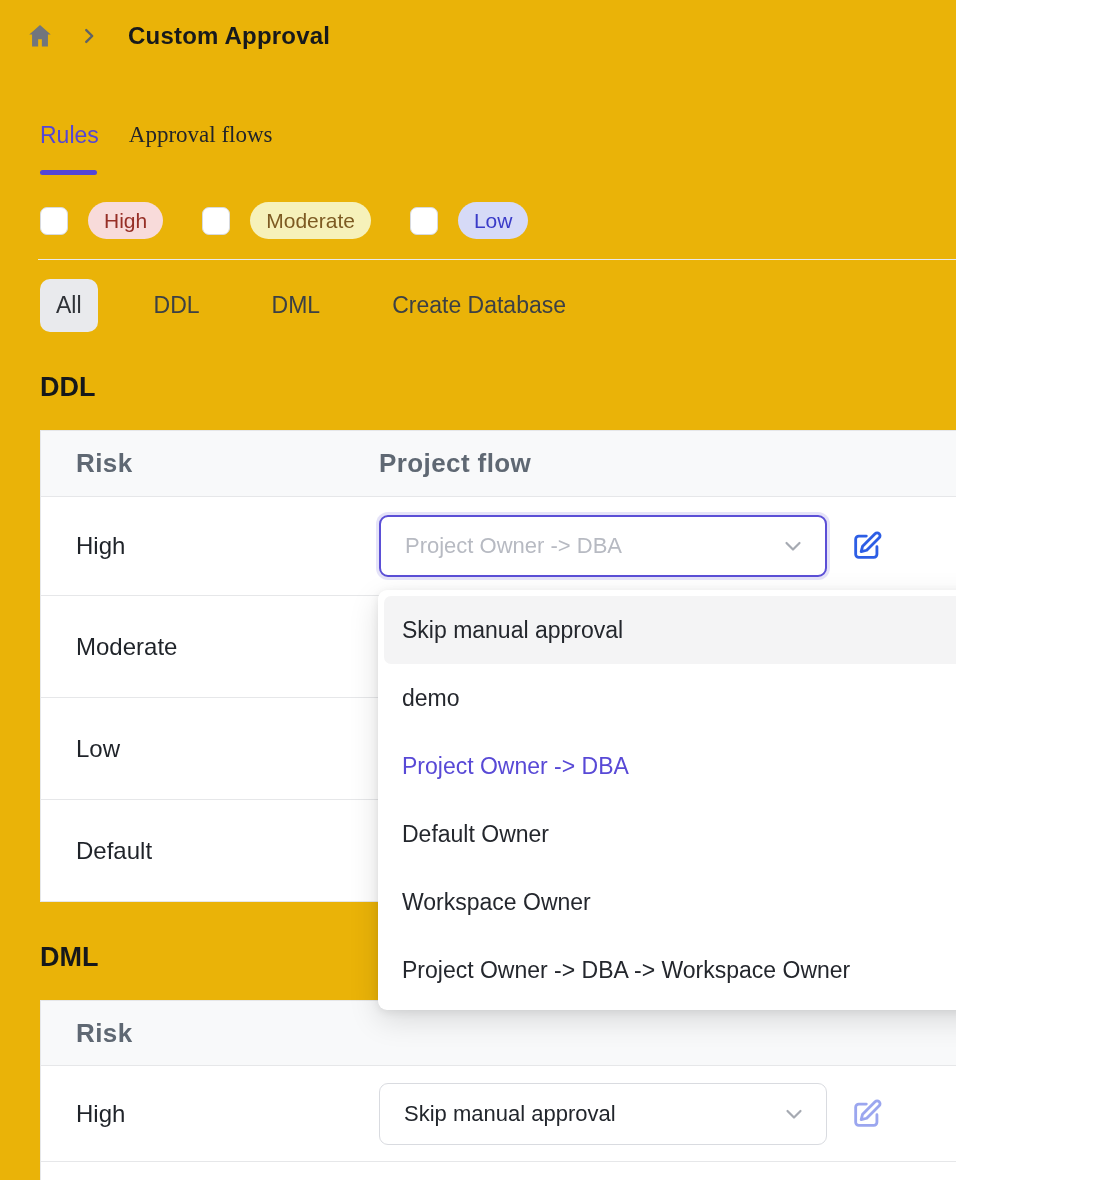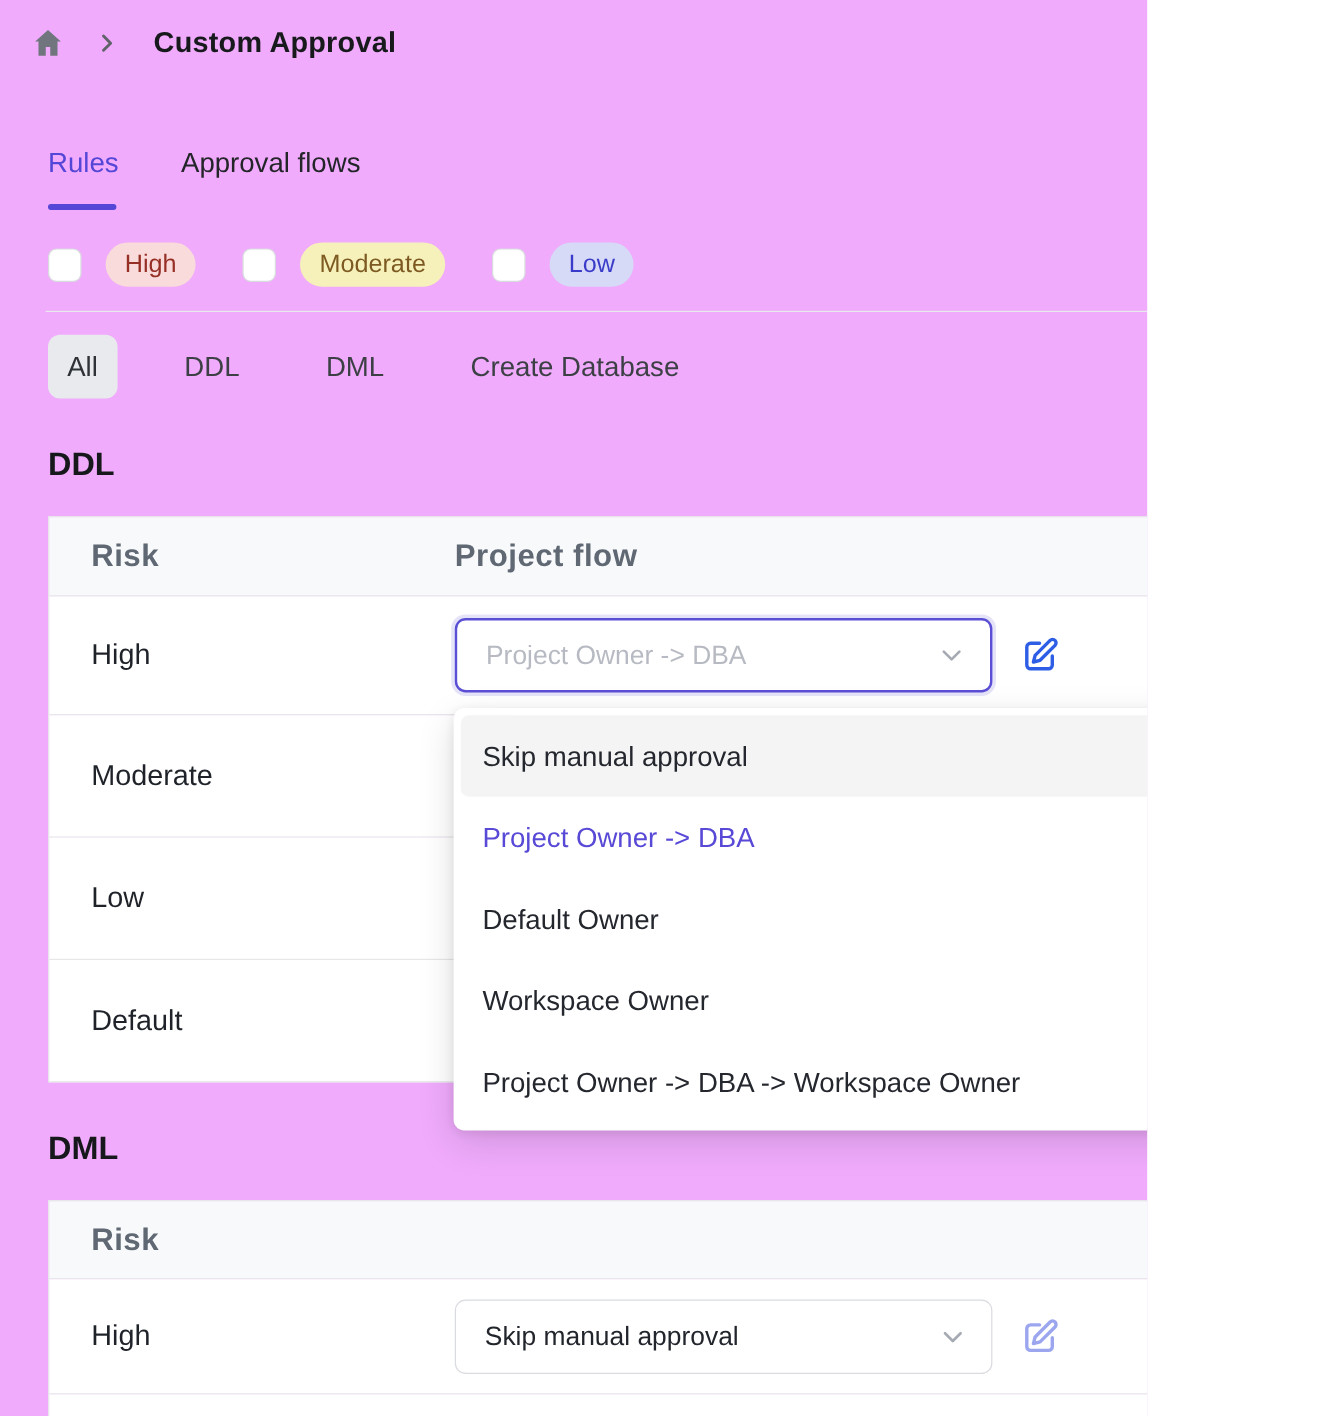--- a/index.html
+++ b/index.html
@@ -1,29 +1,29 @@
 <!DOCTYPE html>
 <html><head>
 <meta charset="utf-8">
 <style>
   * { margin:0; padding:0; box-sizing:border-box; }
   html,body { background:#fff; }
   body { font-family:"Liberation Sans", sans-serif; color:#1f2329; }
-  .page { position:relative; width:956px; height:1180px; background:#f0abfc; overflow:hidden; }
+  .page { position:relative; width:956px; height:1180px; background:#eab308; overflow:hidden; }
 
   
   .breadcrumb { position:absolute; left:26px; top:22px; display:flex; align-items:center; }
   .home-ic { width:28px; height:28px; color:#71757d; }
   .bc-chevron { width:22px; height:22px; color:#5f6368; margin-left:24px; }
   .bc-title { margin-left:28px; font-size:24px; font-weight:600; color:#17191c; letter-spacing:.2px; }
 
   
   .tabs { position:absolute; left:40px; top:122px; display:flex; }
   .tab { font-size:23px; color:#232529; padding-bottom:18px; position:relative; cursor:pointer; }
-  .tab + .tab { margin-left:52px; }
+  .tab + .tab { margin-left:30px;font-family:Liberation Serif, serif; }
   .tab.active { color:#5446d6; }
   .tab.active::after { content:""; position:absolute; left:0; right:2px; bottom:-8px; height:5px; border-radius:3px; background:#5446d6; }
 
   
   .filters { position:absolute; left:40px; top:202px; display:flex; align-items:center; }
   .checkbox { width:28px; height:28px; border:1.5px solid #d8dade; border-radius:7px; background:#fff; }
   .badge { margin-left:20px; height:37px; display:flex; align-items:center; padding:0 16px; border-radius:999px; font-size:21px; }
   .badge.high { background:#f8dbda; color:#962f26; }
   .badge.moderate { background:#f6f1ba; color:#7d5a22; }
   .badge.low { background:#d6daf7; color:#3a3bc8; }
@@ -195,20 +195,23 @@
         </button>
       </div>
     </div>
     <div class="trow r-stub"></div>
   </div>
 
   <div class="dropdown">
     <div class="dd-item highlighted">
         <span>Skip manual approval</span>
       </div>
+    <div class="dd-item">
+        <span>demo</span>
+      </div>
     <div class="dd-item selected">
       <span>Project Owner -&gt; DBA</span>
       <svg class="dd-check" viewBox="0 0 24 24" fill="none" stroke="currentColor" stroke-width="2.4" stroke-linecap="round" stroke-linejoin="round">
           <path d="M4.5 12.5 10 18 19.5 6.5"></path>
         </svg>
     </div>
     <div class="dd-item">
         <span>Default Owner</span>
       </div>
     <div class="dd-item">

